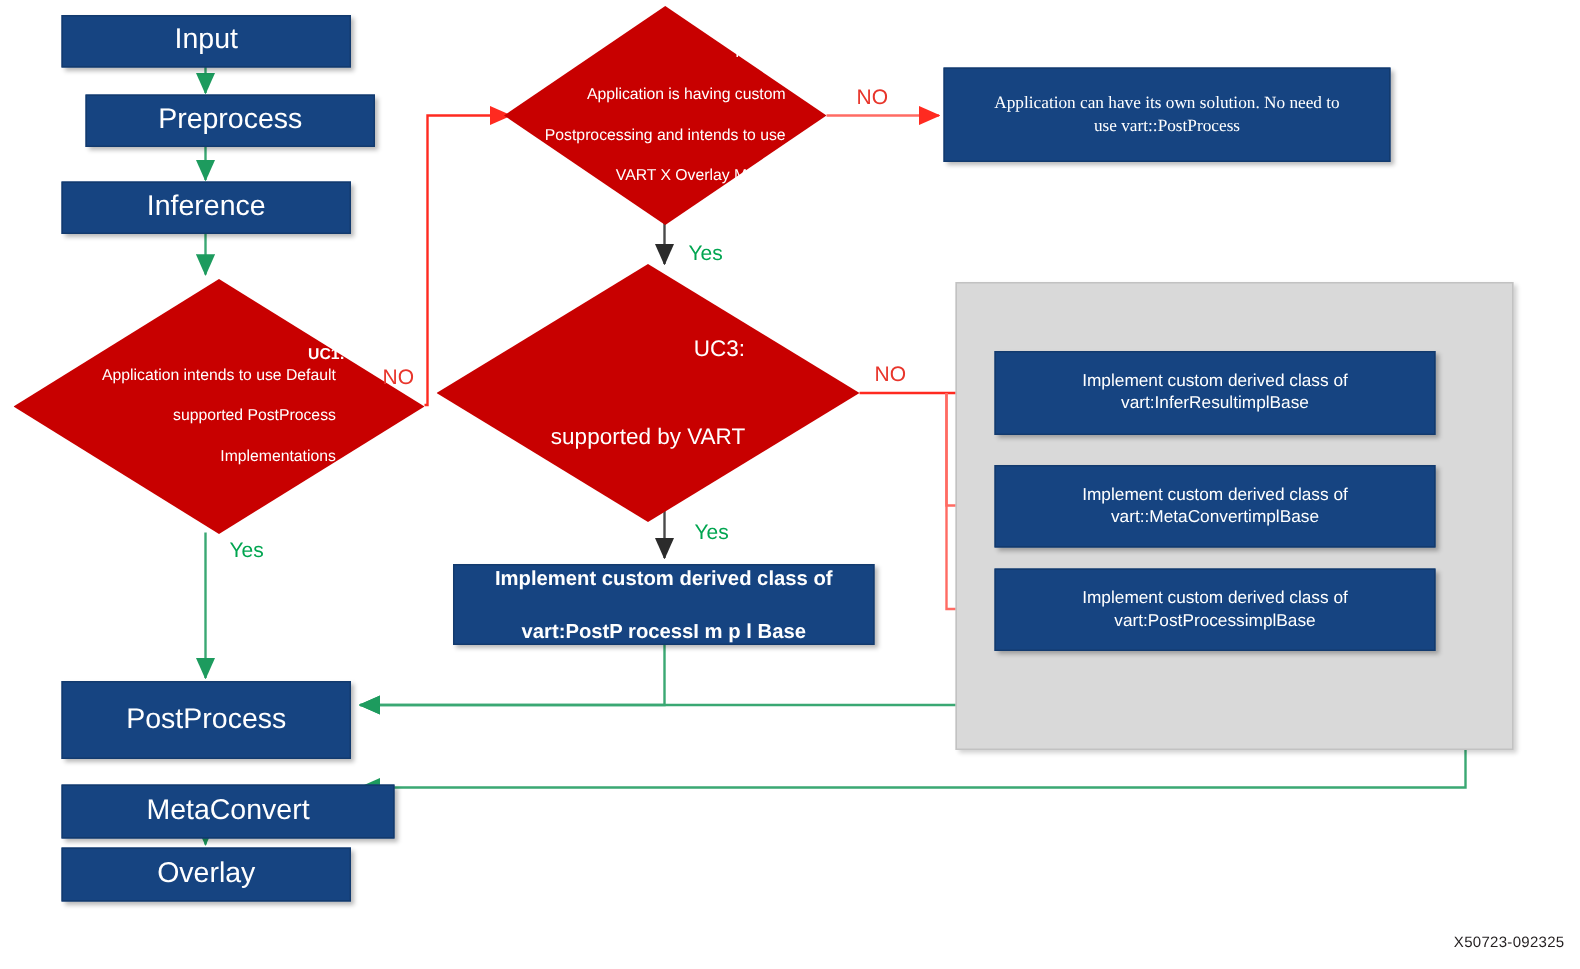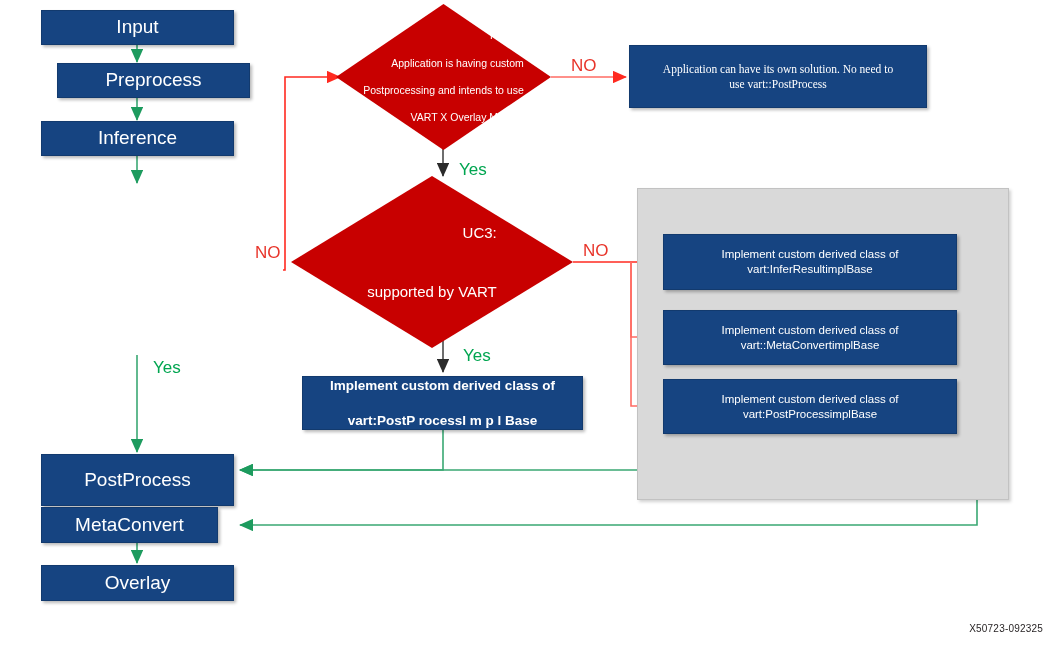--- a/index.html
+++ b/index.html
@@ -25,21 +25,21 @@
      clip-path:polygon(50% 0%,100% 50%,50% 100%,0% 50%);
      filter:drop-shadow(2px 2px 2px rgba(0,0,0,0.3));}
   .diamond .lbl{position:absolute;left:0;top:0;width:100%;height:100%;
      display:flex;align-items:center;justify-content:center;text-align:center;
      color:#ffffff;}
   .diamond .lbl span{display:block;padding:0 6px;line-height:1.3;text-align:right;}
 
   .d-small{font-size:10.5px;}
   .d-mid{font-size:15px;}
 
-  .edgelabel{position:absolute;font-size:17px;white-space:nowrap;}
+  .edgelabel{position:absolute;font-size:14px;white-space:nowrap;}
   .lbl-no{color:#e8352b;}
   .lbl-yes{color:#00a550;}
 
   #footer{position:absolute;right:10px;bottom:12px;font-size:10px;color:#231f20;
           letter-spacing:0.2px;}
 </style>
 </head>
 <body>
 
 <div id="stage">
@@ -97,28 +97,39 @@
   </div>
 
   <div class="node bluebox step" style="left:41px;top:121px;width:193px;height:35px;">
     <span class="t">Inference</span>
   </div>
 
   <div class="node bluebox step" style="left:41px;top:454px;width:193px;height:52px;">
     <span class="t">PostProcess</span>
   </div>
 
-  <div class="node bluebox step" style="left:41px;top:507px;width:177px;height:36px;">
+  <div class="node bluebox step" style="left:41px;top:523px;width:222px;height:36px;">
     <span class="t">MetaConvert</span>
   </div>
 
   <div class="node bluebox step" style="left:41px;top:565px;width:193px;height:36px;">
     <span class="t">Overlay</span>
   </div>
 
+  <div class="diamond" style="left:9px;top:186px;width:274px;height:170px;">
+    <div class="shape"></div>
+    <div class="lbl d-small">
+      <span>
+        <b>UC1:</b><br>
+        <span>Application intends to use Default</span><br>
+        <span>supported PostProcess</span><br>
+        <span>Implementations</span>
+      </span>
+    </div>
+  </div>
 
   <div class="diamond" style="left:336px;top:4px;width:215px;height:146px;">
     <div class="shape"></div>
     <div class="lbl d-small">
       <span>
         <span>P UC2:</span><br>
         <span>Application is having custom</span><br>
         <span>Postprocessing and intends to use</span><br>
         <span>VART X Overlay Module</span>
       </span>

